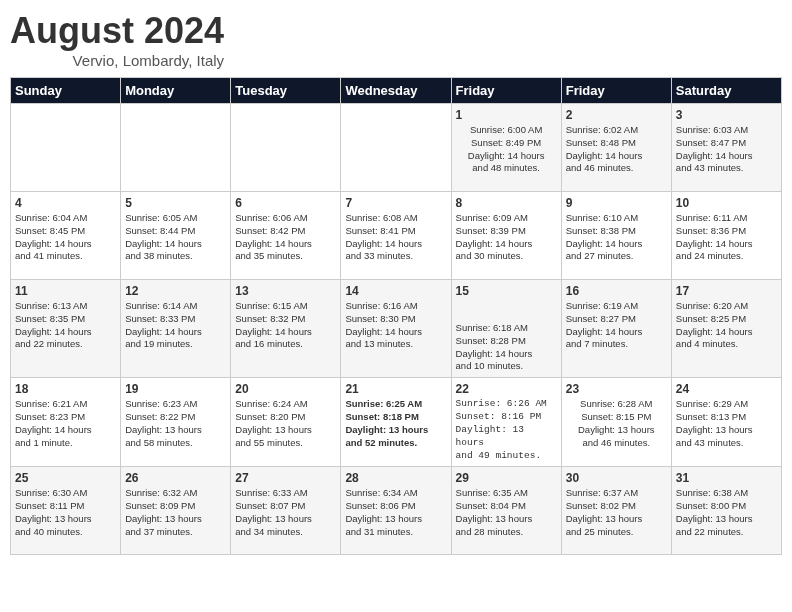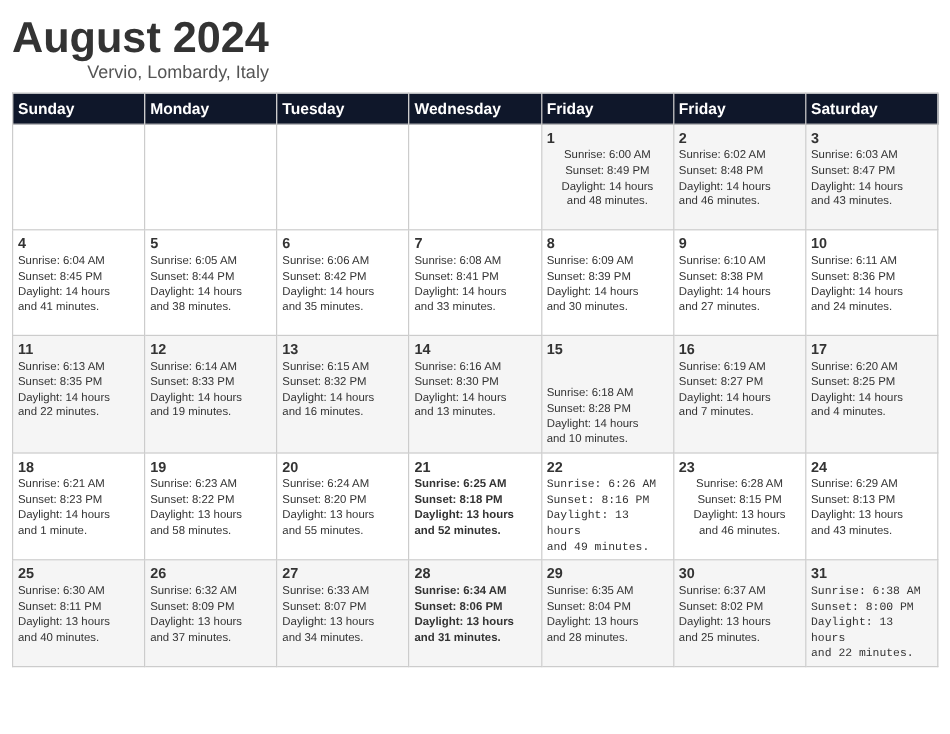--- a/index.html
+++ b/index.html
@@ -308,41 +308,41 @@
         </td>
         <td>
           <span class="day-number">27</span>
           <div class="day-info" style="white-space: pre-line;">Sunrise: 6:33 AM
 Sunset: 8:07 PM
 Daylight: 13 hours
 and 34 minutes.</div>
         </td>
         <td>
           <span class="day-number">28</span>
-          <div class="day-info" style="white-space: pre-line; font-weight: bold;">Sunrise: 6:34 AM
+          <div class="day-info" style="white-space: pre-line;">Sunrise: 6:34 AM
 Sunset: 8:06 PM
 Daylight: 13 hours
 and 31 minutes.</div>
         </td>
         <td>
           <span class="day-number">29</span>
           <div class="day-info" style="white-space: pre-line;">Sunrise: 6:35 AM
 Sunset: 8:04 PM
 Daylight: 13 hours
 and 28 minutes.</div>
         </td>
         <td>
           <span class="day-number">30</span>
           <div class="day-info" style="white-space: pre-line;">Sunrise: 6:37 AM
 Sunset: 8:02 PM
 Daylight: 13 hours
 and 25 minutes.</div>
         </td>
         <td>
           <span class="day-number">31</span>
-          <div class="day-info" style="white-space: pre-line; font-family: Liberation Mono, monospace;">Sunrise: 6:38 AM
+          <div class="day-info" style="white-space: pre-line;">Sunrise: 6:38 AM
 Sunset: 8:00 PM
 Daylight: 13 hours
 and 22 minutes.</div>
         </td>
       </tr>
     </tbody>
 </table>
 
 </body></html>

